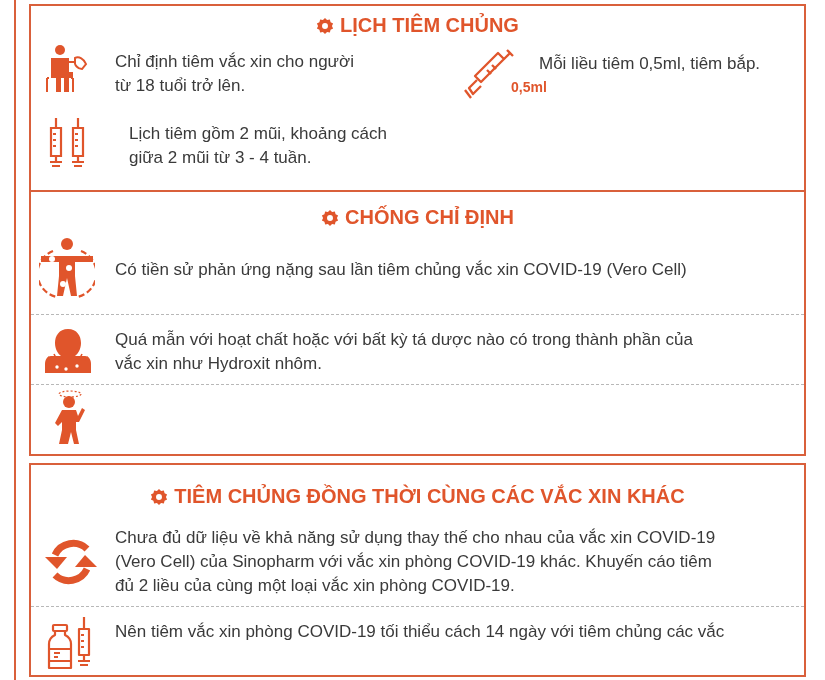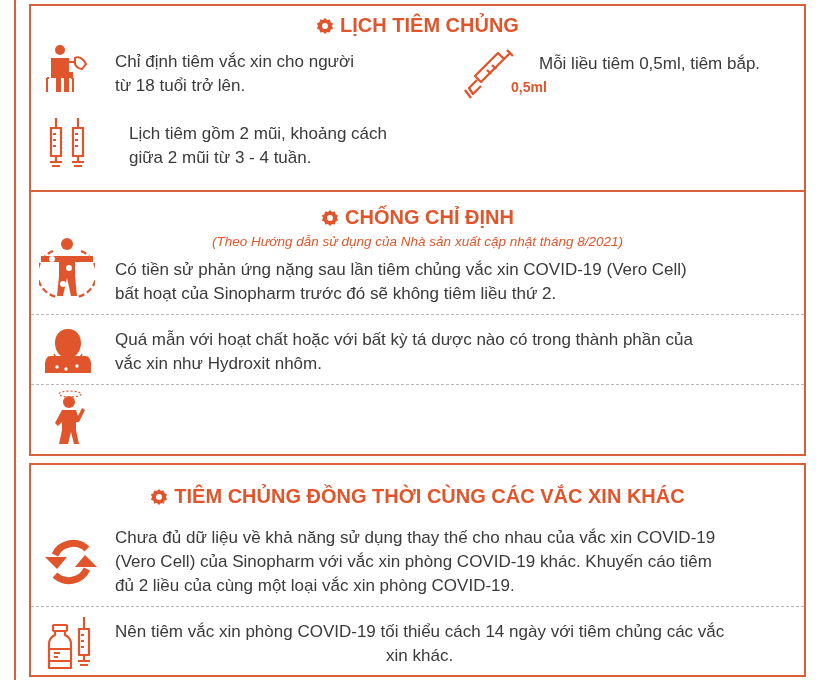--- a/index.html
+++ b/index.html
@@ -78,33 +78,31 @@
   </div>
 </div>
 
 <div class="box" id="box2">
   <div class="title" style="top:14px;">
     <svg class="gear" width="18" height="18" viewBox="0 0 20 20">
         <path fill="#e0552b" d="M10 1l2.3 2.2 3.1-.5.8 3 2.8 1.5-1.3 2.8 1.3 2.8-2.8 1.5-.8 3-3.1-.5L10 19l-2.3-2.2-3.1.5-.8-3L1 12.8 2.3 10 1 7.2l2.8-1.5.8-3 3.1.5z"></path>
         <circle cx="10" cy="10" r="3.3" fill="#fff"></circle>
       </svg><span>CHỐNG CHỈ ĐỊNH</span>
   </div>
-  <div class="subtitle" style="top:42px;">(Theo Hướng dẫn sử dụng của Nhà sản xuất cập nhật tháng 8/2021)</div>
 
   <svg class="ico" style="left:8px;top:45px;" width="56" height="62" viewBox="0 0 56 62">
     <circle cx="28" cy="7" r="6" fill="#e0552b"></circle>
     <path d="M2 19h52v6H36v14l2 20h-6l-4-18-4 18h-6l2-20V25H2z" fill="#e0552b"></path>
     <path d="M14 14a24 24 0 0 0 4 46M42 14a24 24 0 0 1-4 46" fill="none" stroke="#e0552b" stroke-width="2.2" stroke-dasharray="6 3"></path>
     <circle cx="13" cy="22" r="3" fill="#fff"></circle>
       <circle cx="30" cy="31" r="3" fill="#fff"></circle>
       <circle cx="24" cy="47" r="3" fill="#fff"></circle>
   </svg>
   <div class="txt" style="left:84px;top:66px;">
     <div>Có tiền sử phản ứng nặng sau lần tiêm chủng vắc xin COVID-19 (Vero Cell)</div>
-    <div>bất hoạt của Sinopharm trước đó sẽ không tiêm liều thứ 2.</div>
   </div>
   <div class="dash" style="top:122px;"></div>
 
   <svg class="ico" style="left:13px;top:135px;" width="48" height="48" viewBox="0 0 48 48">
     <path d="M24 2c9 0 13 7 13 14 0 6-3 11-6 13h10c4 0 6 4 6 8v9H1v-9c0-4 2-8 6-8h10c-3-2-6-7-6-13C11 9 15 2 24 2z" fill="#e0552b"></path>
     <circle cx="13" cy="40" r="1.7" fill="#fff"></circle>
       <circle cx="22" cy="42" r="1.7" fill="#fff"></circle>
       <circle cx="33" cy="39" r="1.7" fill="#fff"></circle>
     <path d="M4 30l4 3M44 30l-4 3M10 27l2 4M38 27l-2 4" stroke="#e0552b" stroke-width="1.6"></path>
   </svg>
@@ -147,15 +145,14 @@
   <svg class="ico" style="left:16px;top:150px;" width="50" height="56" viewBox="0 0 50 56">
     <g fill="none" stroke="#e0552b" stroke-width="2.2" stroke-linejoin="round">
       <rect x="6" y="10" width="14" height="6" rx="1"></rect>
       <path d="M8 16v4c-4 2-6 5-6 9v24h22V29c0-4-2-7-6-9v-4"></path>
       <path d="M2 34h22M2 46h22M7 38h6M7 42h4"></path>
       <path d="M37 2v12M32 14h10v26H32zM37 40v6M31 46h12M33 50h8M34 20h3M34 26h3M34 32h3"></path>
     </g>
   </svg>
   <div class="txt" style="left:84px;top:155px;text-align:center;">
     <div>Nên tiêm vắc xin phòng COVID-19 tối thiểu cách 14 ngày với tiêm chủng các vắc</div>
-    <div>xin khác.</div>
   </div>
 </div>
 
 </body></html>

